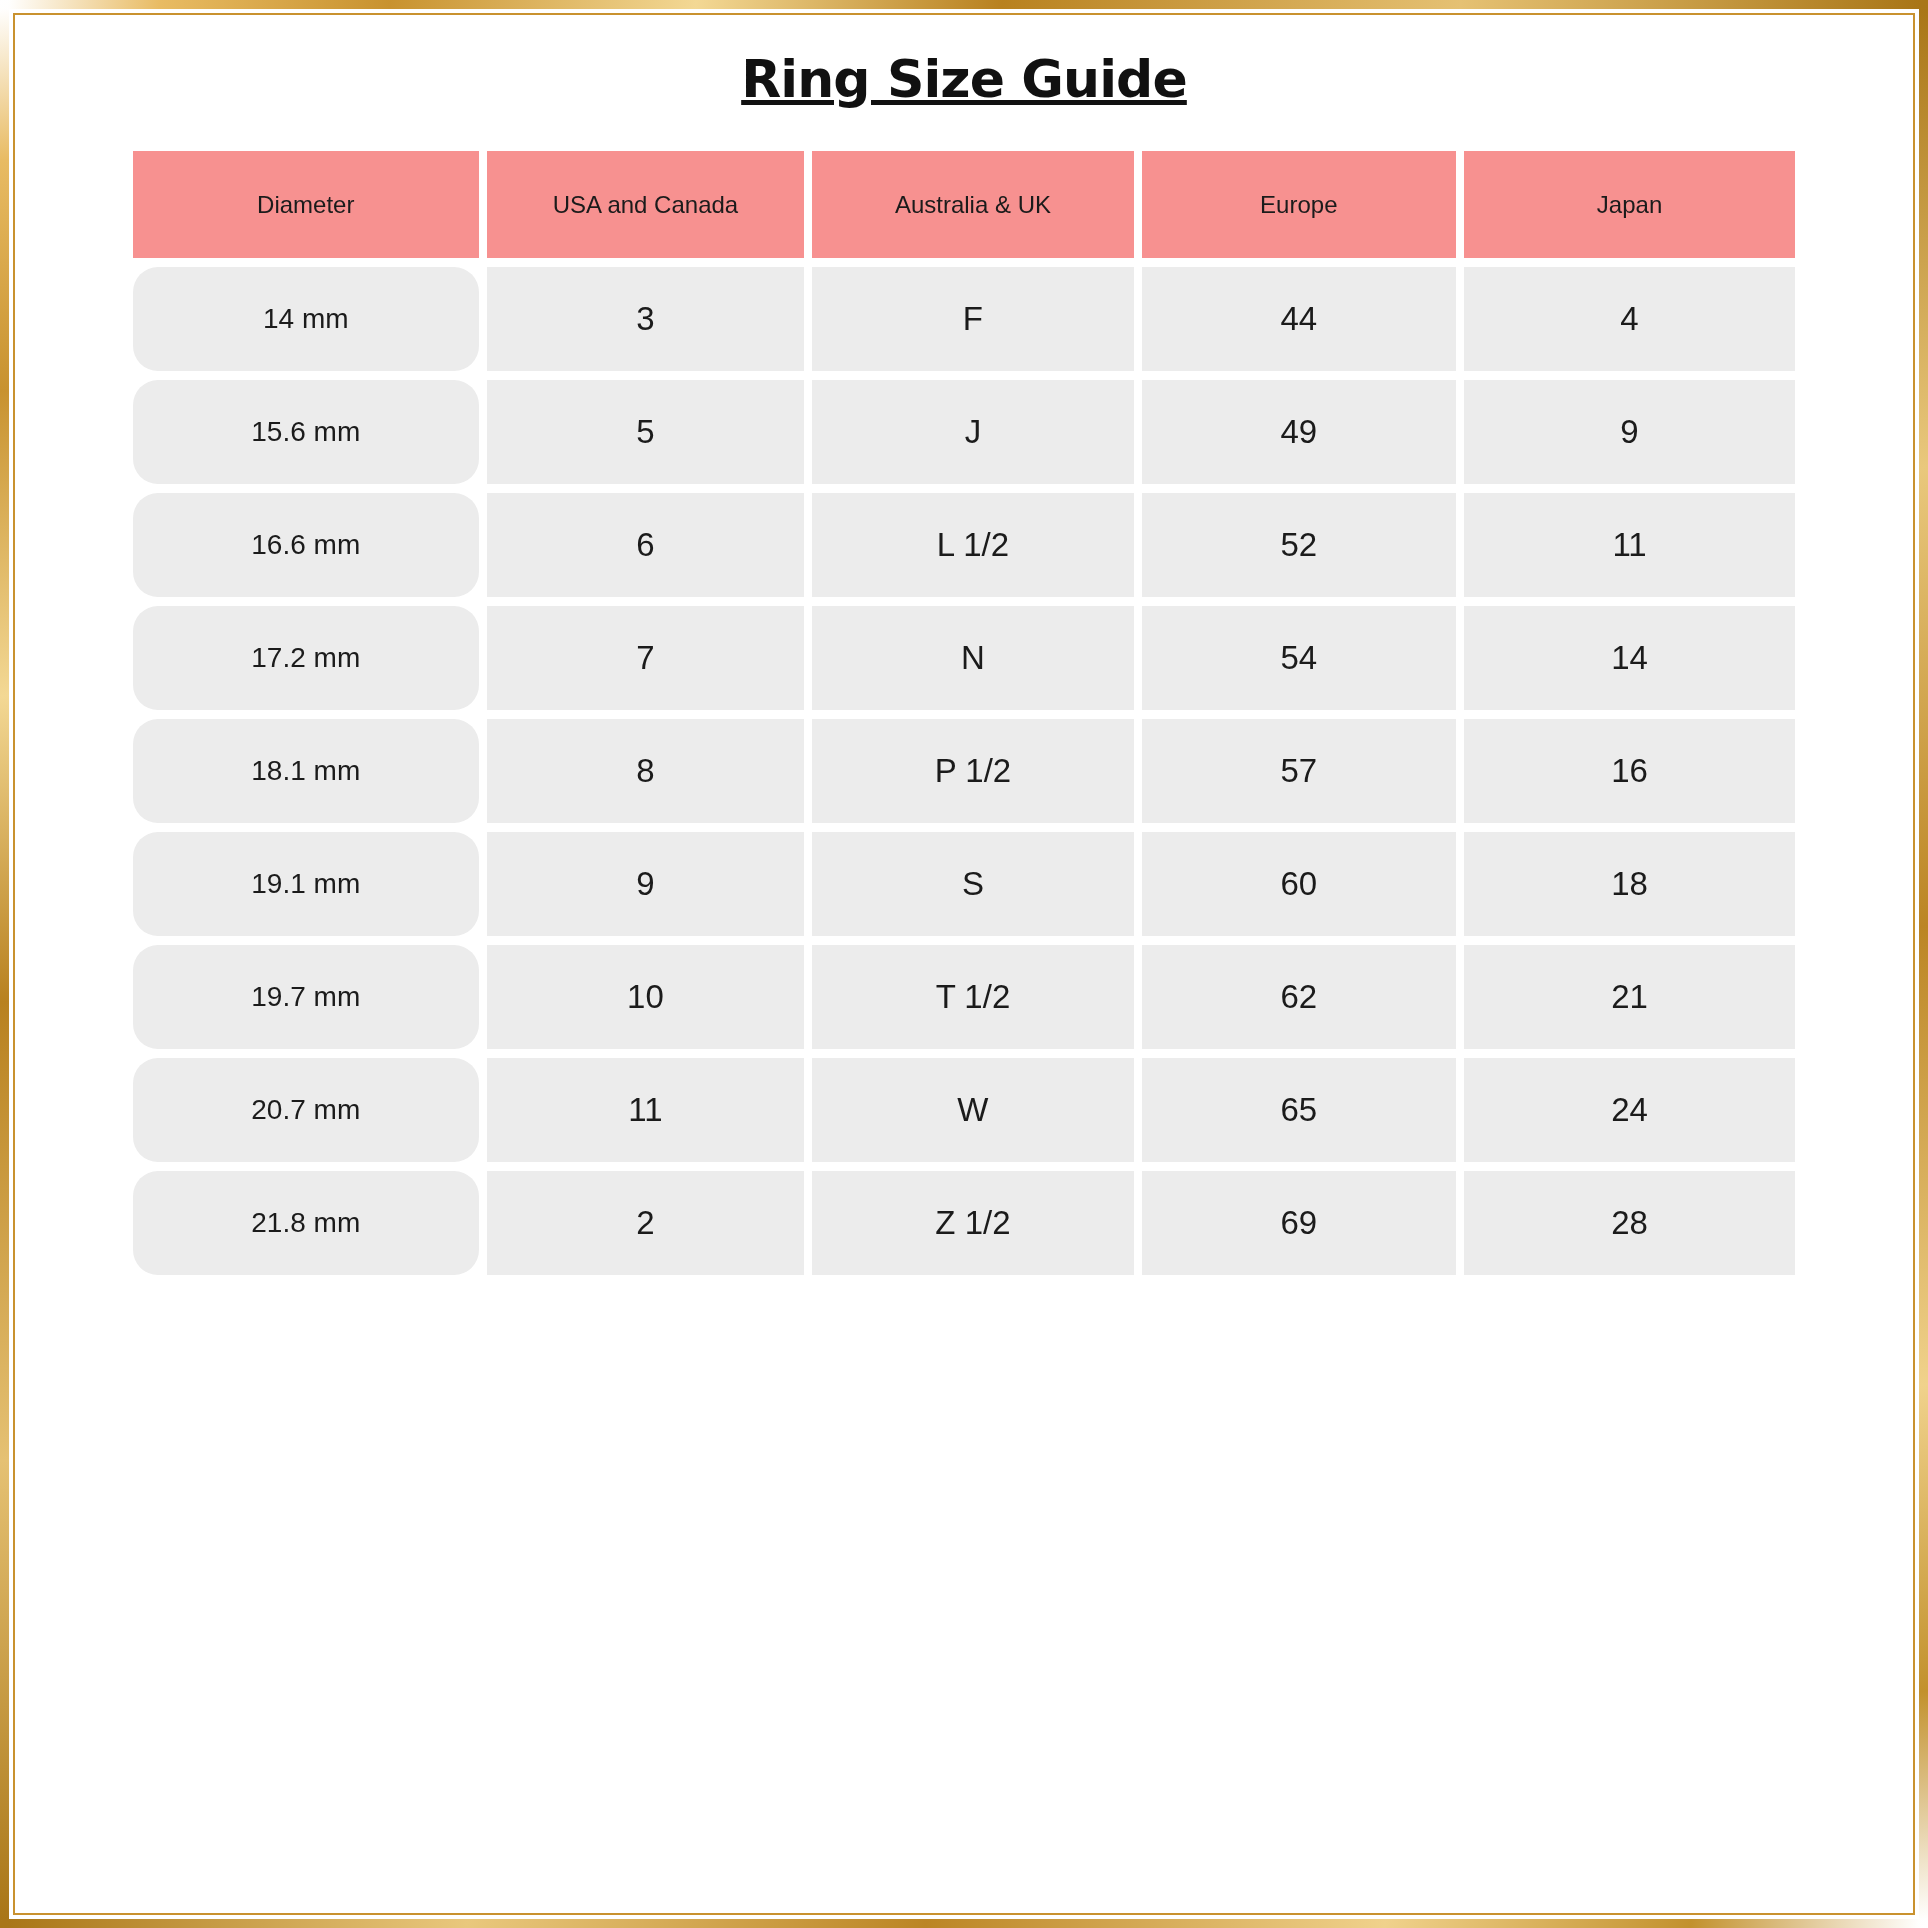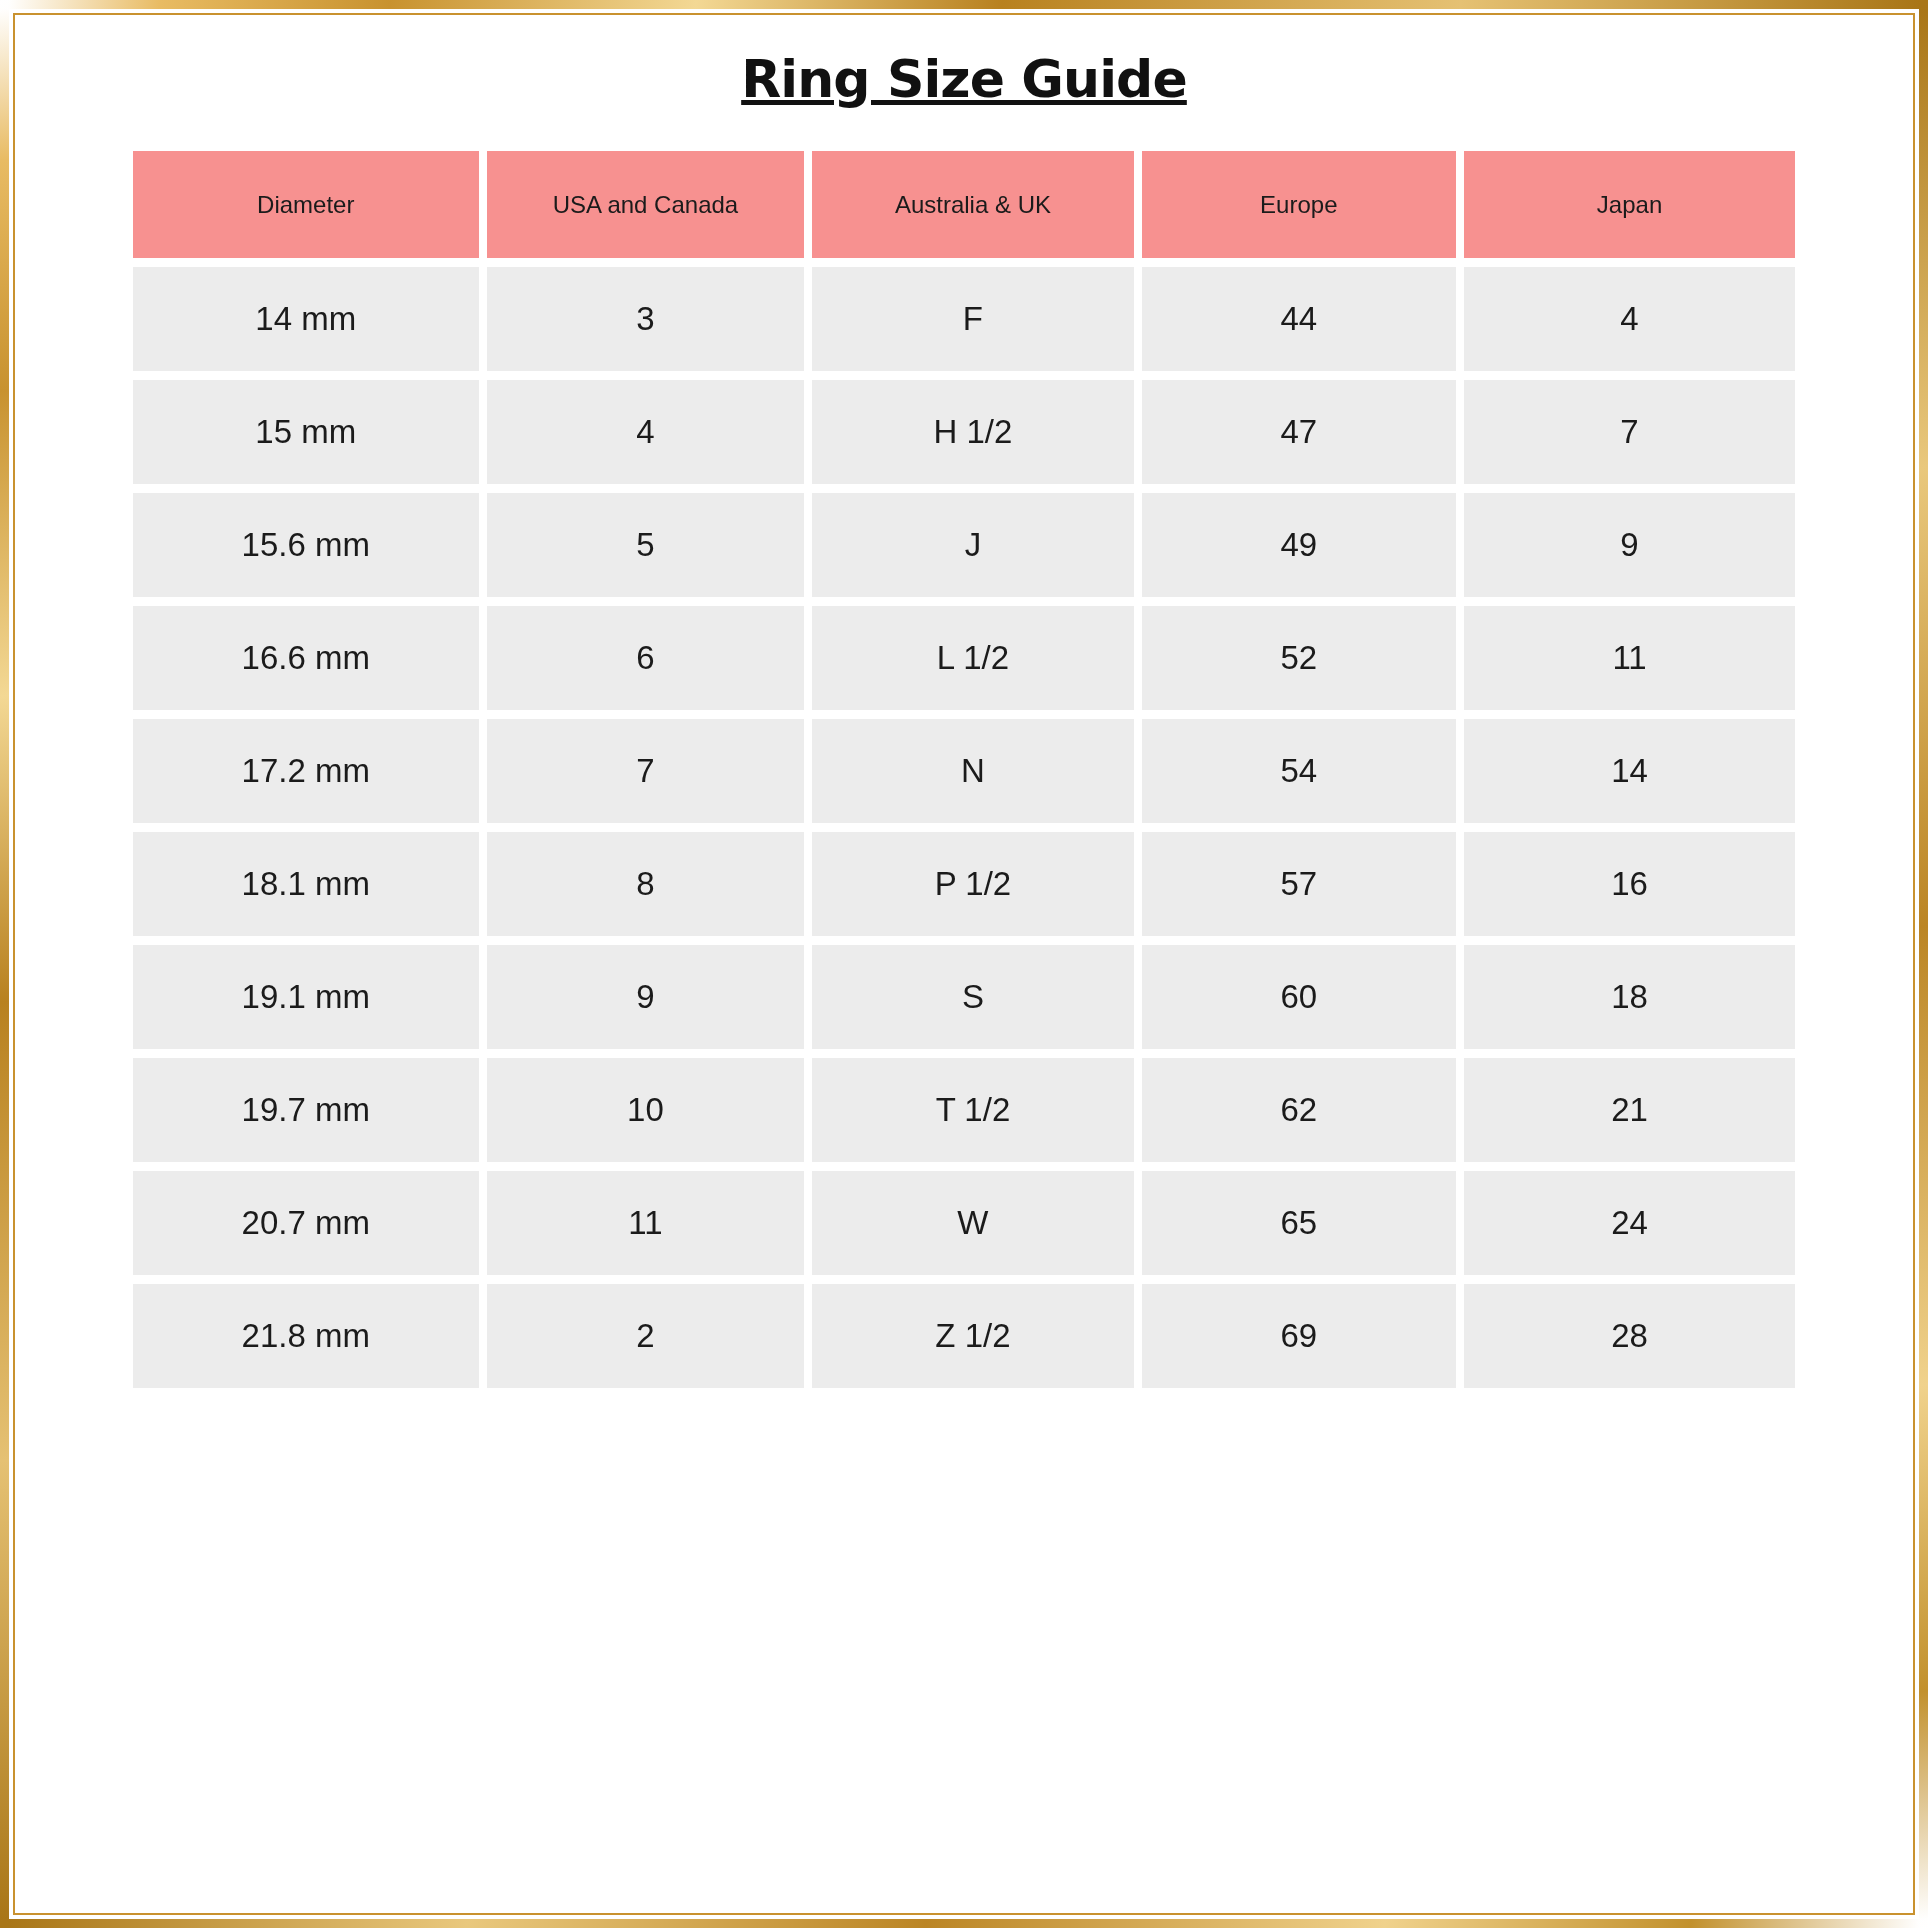--- a/index.html
+++ b/index.html
@@ -72,21 +72,22 @@
   table.size-table td {
     background: #ececec;
     color: #1b1b1b;
     font-size: 33px;
     height: 102px;
     text-align: center;
     vertical-align: middle;
     font-family: "Liberation Sans", sans-serif;
   }
   table.size-table td.diameter {
-    font-size: 33px;
+    font-size: 28px;
+    border-radius: 25px;
   }
   col.c0 { width: 21.2%; }
   col.c1 { width: 19.5%; }
   col.c2 { width: 19.7%; }
   col.c3 { width: 19.3%; }
   col.c4 { width: 20.3%; }
 </style>
 </head>
 <body>
 
@@ -114,27 +115,20 @@
         <th>Japan</th>
       </tr>
     </thead>
     <tbody>
       <tr>
         <td class="diameter">14 mm</td>
         <td>3</td>
         <td>F</td>
         <td>44</td>
         <td>4</td>
-      </tr>
-      <tr>
-        <td class="diameter">15 mm</td>
-        <td>4</td>
-        <td>H 1/2</td>
-        <td>47</td>
-        <td>7</td>
       </tr>
       <tr>
         <td class="diameter">15.6 mm</td>
         <td>5</td>
         <td>J</td>
         <td>49</td>
         <td>9</td>
       </tr>
       <tr>
         <td class="diameter">16.6 mm</td>

